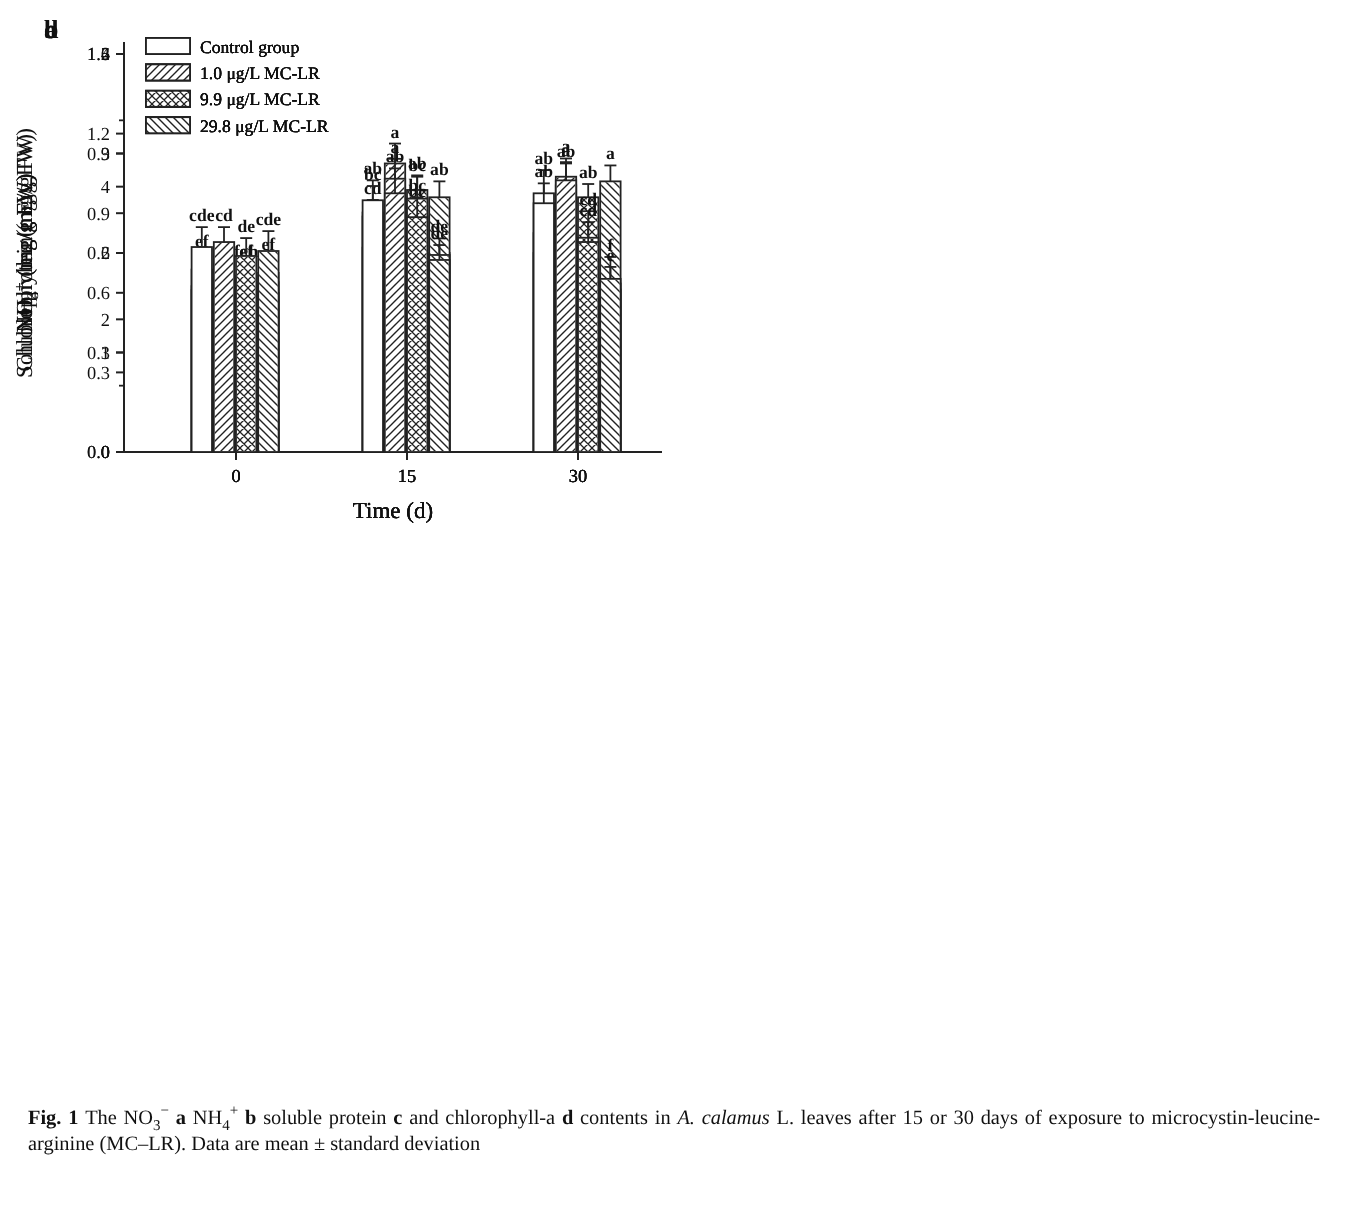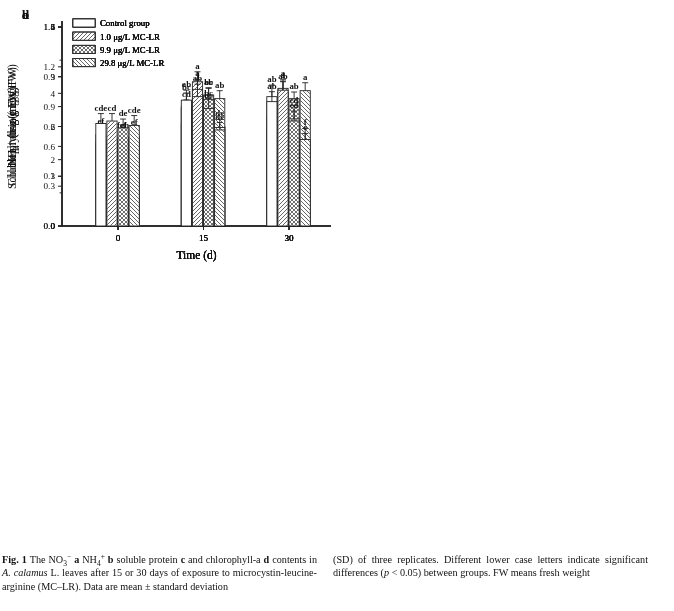--- a/index.html
+++ b/index.html
@@ -3,21 +3,21 @@
 <meta charset="utf-8">
 <style>
   html,body{margin:0;padding:0;background:#fff;}
   body{width:674px;height:611px;font-family:"Liberation Serif",serif;color:#111;}
   .figure{position:relative;width:674px;height:611px;background:#fff;overflow:hidden;}
   .panel{position:absolute;width:337px;height:274px;}
   #p-a{left:0;top:4;}  #p-b{left:337;top:4;}
   #p-c{left:0;top:280;} #p-d{left:337;top:280;}
   svg{display:block;}
   svg text{font-family:"Liberation Serif",serif;fill:#111;}
-  .caption{position:absolute;left:2px;top:553px;width:646px;display:flex;gap:16px;}
+  .caption{position:absolute;left:14px;top:553px;width:646px;display:flex;gap:16px;}
   .caption p{margin:0;flex:1;font-size:10.2px;line-height:1.3;text-align:justify;}
   .caption sub,.caption sup{font-size:7.5px;line-height:0;}
   .defs-svg{position:absolute;width:0;height:0;}
 </style>
 </head>
 <body>
 
 <svg class="defs-svg" aria-hidden="true">
   <defs>
     <pattern id="hatchF" patternUnits="userSpaceOnUse" width="4" height="4">
@@ -436,15 +436,14 @@
         <rect x="300.1" y="139.435" width="10.2" height="86.565" fill="#fff" stroke="#222" stroke-width="0.9"></rect>
         <rect x="300.55" y="139.885" width="9.299999999999999" height="85.66499999999999" fill="url(#hatchB)" stroke="none"></rect>
         <line x1="305.20000000000005" y1="139.435" x2="305.20000000000005" y2="133.465" stroke="#222" stroke-width="0.9"></line>
         <line x1="302.20000000000005" y1="133.465" x2="308.20000000000005" y2="133.465" stroke="#222" stroke-width="0.9"></line>
         <text x="305.20000000000005" y="130.465" text-anchor="middle" font-size="8.8" font-weight="bold">e</text>
       </svg>
   </div>
 
   <div class="caption">
     <p><span style="font-weight: bold;">Fig. 1  </span><span>The NO</span><sub>3</sub><sup>−</sup><span> </span><span style="font-weight: bold;">a</span><span> NH</span><sub>4</sub><sup>+</sup><span> </span><span style="font-weight: bold;">b</span><span> soluble protein </span><span style="font-weight: bold;">c</span><span> and chlorophyll-a </span><span style="font-weight: bold;">d</span><span> contents in </span><span style="font-style: italic;">A. calamus</span><span> L. leaves after 15 or 30 days of exposure to microcystin-leucine-arginine (MC–LR). Data are mean ± standard deviation</span></p>
-    <p><span>(SD) of three replicates. Different lower case letters indicate significant differences (</span><span style="font-style: italic;">p</span><span> &lt; 0.05) between groups. FW means fresh weight</span></p>
   </div>
 </div>
 
 </body></html>

